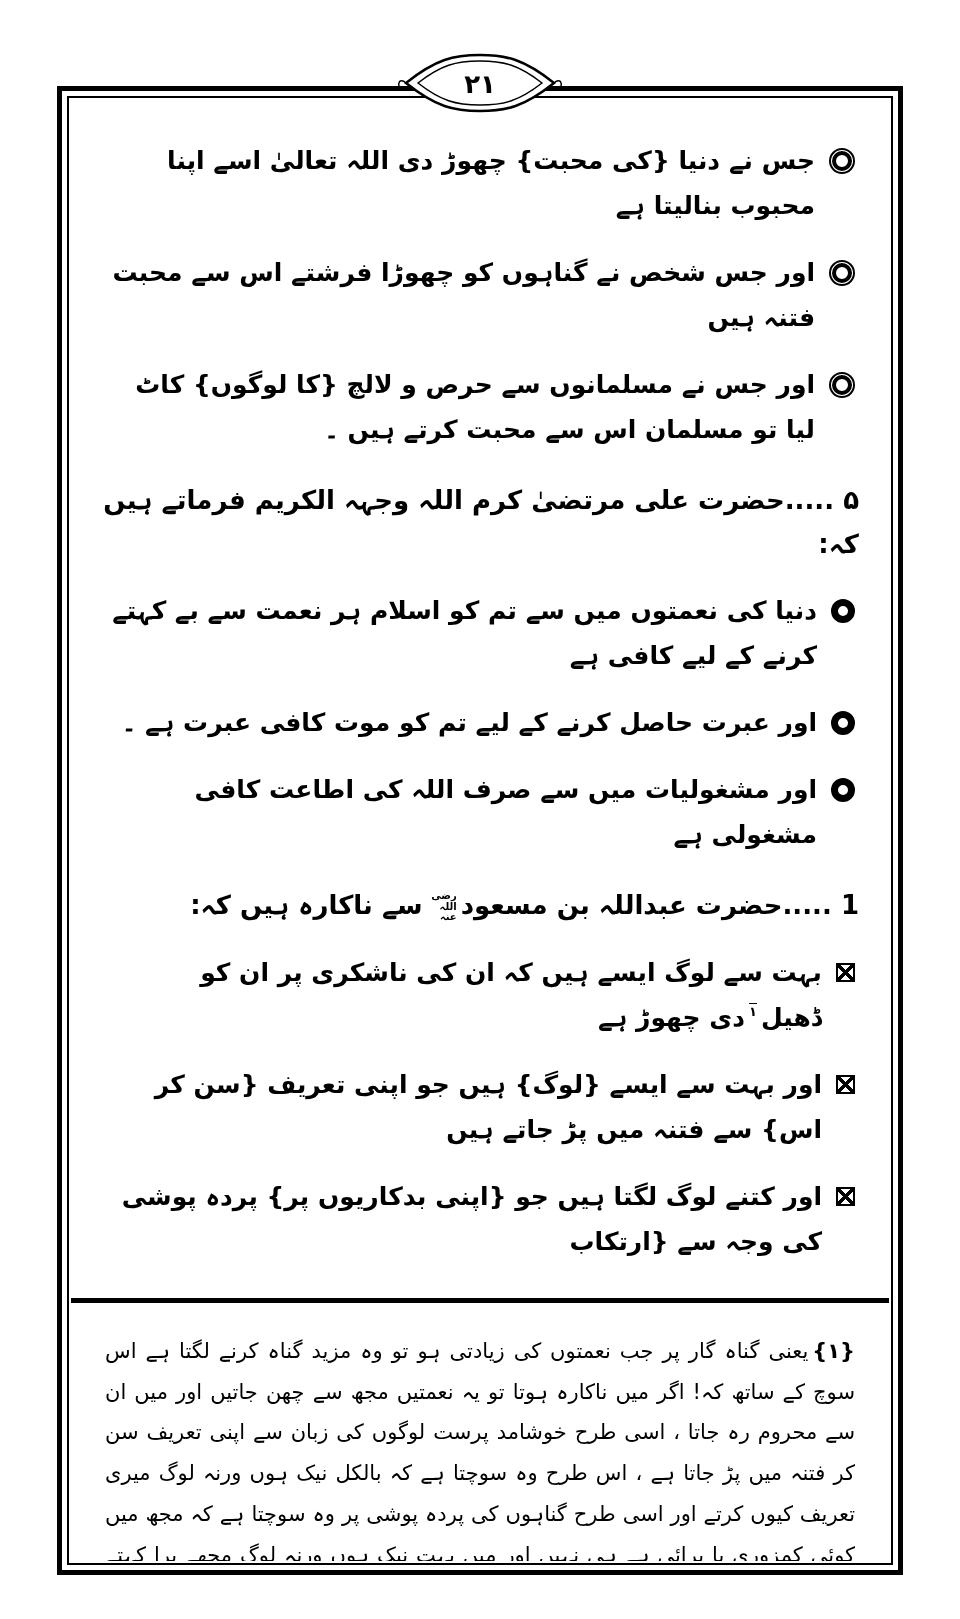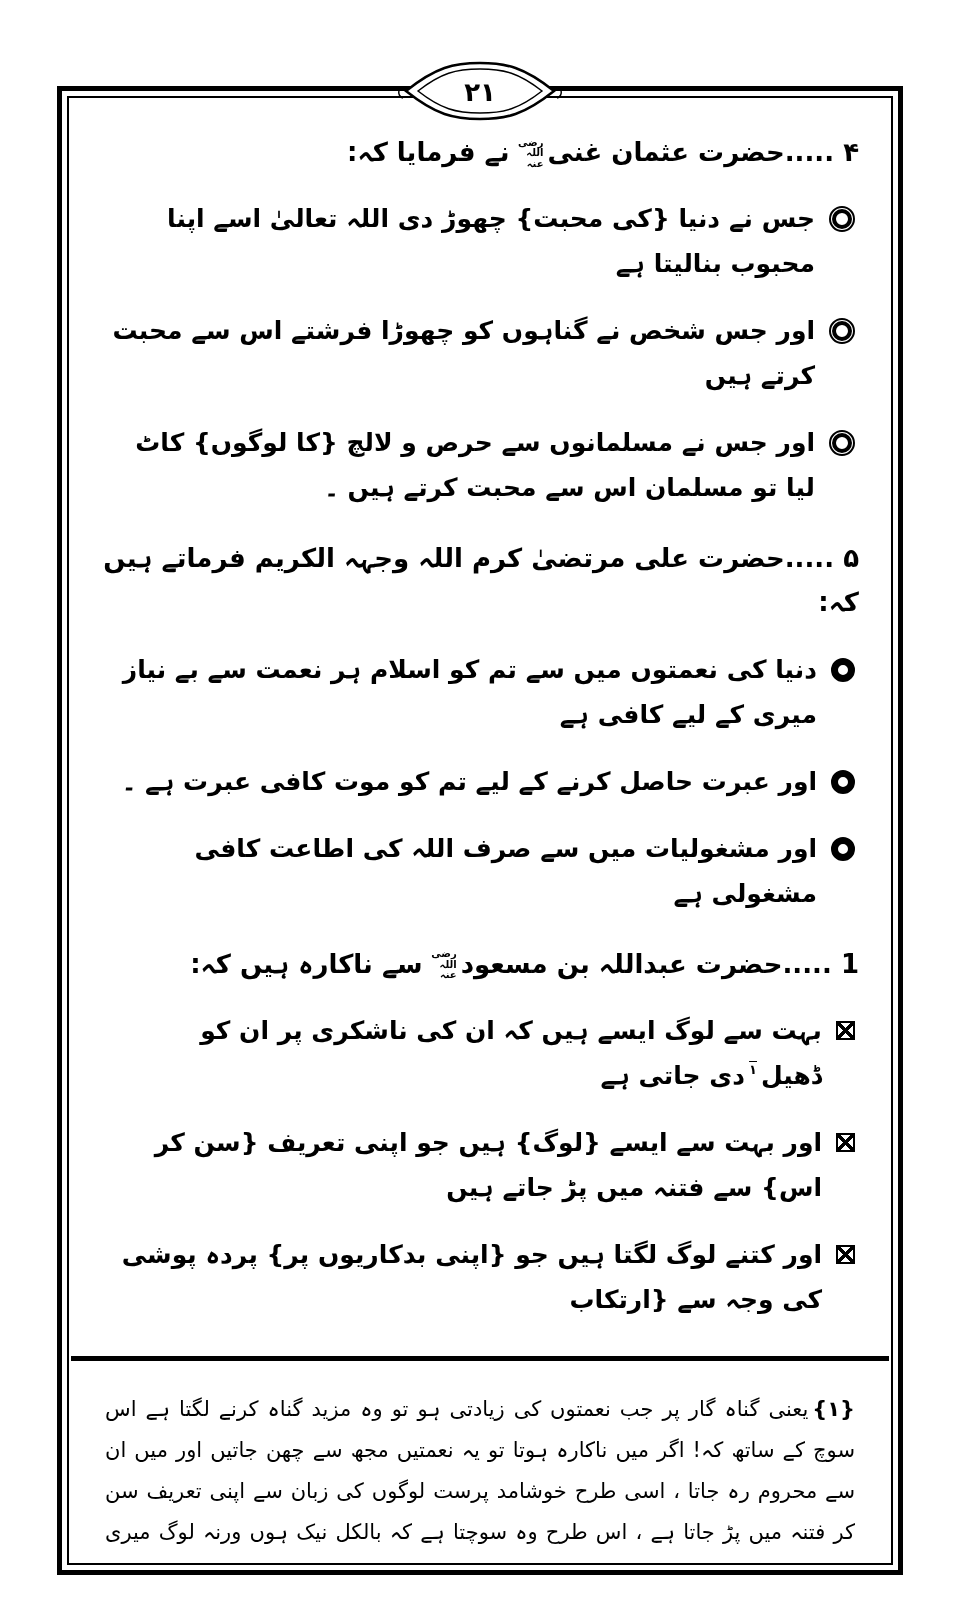--- a/index.html
+++ b/index.html
@@ -29,21 +29,21 @@
   .content {
     position: absolute;
     inset: 2px;
     padding: 26px 30px 0 30px;
     overflow: hidden;
     direction: rtl;
   }
   
   .ornament {
     position: absolute;
-    top: 60px;
+    top: 52px;
     left: 50%;
     transform: translateX(-50%);
     z-index: 5;
   }
   .ornament svg text {
     font-family: "DejaVu Sans", sans-serif;
     font-size: 26px;
     font-weight: 700;
     fill: #000;
   }
@@ -146,63 +146,60 @@
       <path d="M162,31 C170,24 172,36 165,38" fill="none" stroke="#000" stroke-width="1.5"></path>
       <text x="88" y="41" text-anchor="middle">۲۱</text>
     </svg>
   </div>
 
   <div class="frame">
     <div class="frame-inner">
       <div class="content">
 
         <div class="section">
-          <div class="section-heading">
-            <span>۴ .....حضرت عثمان غنی</span><span class="honorific">رضی اللہ عنہ</span><span>نے فرمایا کہ:</span>
-          </div>
           <div class="item">
             <span class="bullet target"></span>
             <span class="item-text">جس نے دنیا {کی محبت} چھوڑ دی اللہ تعالیٰ اسے اپنا محبوب بنالیتا ہے</span>
           </div>
           <div class="item">
             <span class="bullet target"></span>
-            <span class="item-text">اور جس شخص نے گناہوں کو چھوڑا فرشتے اس سے محبت کرتے ہیں</span>
+            <span class="item-text">اور جس شخص نے گناہوں کو چھوڑا فرشتے اس سے محبت فتنہ ہیں</span>
           </div>
           <div class="item">
             <span class="bullet target"></span>
             <span class="item-text">اور جس نے مسلمانوں سے حرص و لالچ {کا لوگوں} کاٹ لیا تو مسلمان اس سے محبت کرتے ہیں ۔</span>
           </div>
         </div>
 
         <div class="section">
           <div class="section-heading">
             <span>۵ .....حضرت علی مرتضیٰ کرم اللہ وجہہ الکریم فرماتے ہیں کہ:</span>
           </div>
           <div class="item">
             <span class="bullet donut"></span>
-            <span class="item-text">دنیا کی نعمتوں میں سے تم کو اسلام ہر نعمت سے بے نیاز میری کے لیے کافی ہے</span>
+            <span class="item-text">دنیا کی نعمتوں میں سے تم کو اسلام ہر نعمت سے بے کہتے کرنے کے لیے کافی ہے</span>
           </div>
           <div class="item">
             <span class="bullet donut"></span>
             <span class="item-text">اور عبرت حاصل کرنے کے لیے تم کو موت کافی عبرت ہے ۔</span>
           </div>
           <div class="item">
             <span class="bullet donut"></span>
             <span class="item-text">اور مشغولیات میں سے صرف اللہ کی اطاعت کافی مشغولی ہے</span>
           </div>
         </div>
 
         <div class="section">
           <div class="section-heading">
             <span>1 .....حضرت عبداللہ بن مسعود</span><span class="honorific">رضی اللہ عنہ</span><span>سے ناکارہ ہیں کہ:</span>
           </div>
           <div class="item">
             <span class="bullet square"></span>
             <span class="item-text">
-              <span>بہت سے لوگ ایسے ہیں کہ ان کی ناشکری پر ان کو ڈھیل</span><span class="footnote-ref">۱</span><span>دی جاتی ہے</span>
+              <span>بہت سے لوگ ایسے ہیں کہ ان کی ناشکری پر ان کو ڈھیل</span><span class="footnote-ref">۱</span><span>دی چھوڑ ہے</span>
             </span>
           </div>
           <div class="item">
             <span class="bullet square"></span>
             <span class="item-text">اور بہت سے ایسے {لوگ} ہیں جو اپنی تعریف {سن کر اس} سے فتنہ میں پڑ جاتے ہیں</span>
           </div>
           <div class="item">
             <span class="bullet square"></span>
             <span class="item-text">اور کتنے لوگ لگتا ہیں جو {اپنی بدکاریوں پر} پردہ پوشی کی وجہ سے {ارتکاب</span>
           </div>

